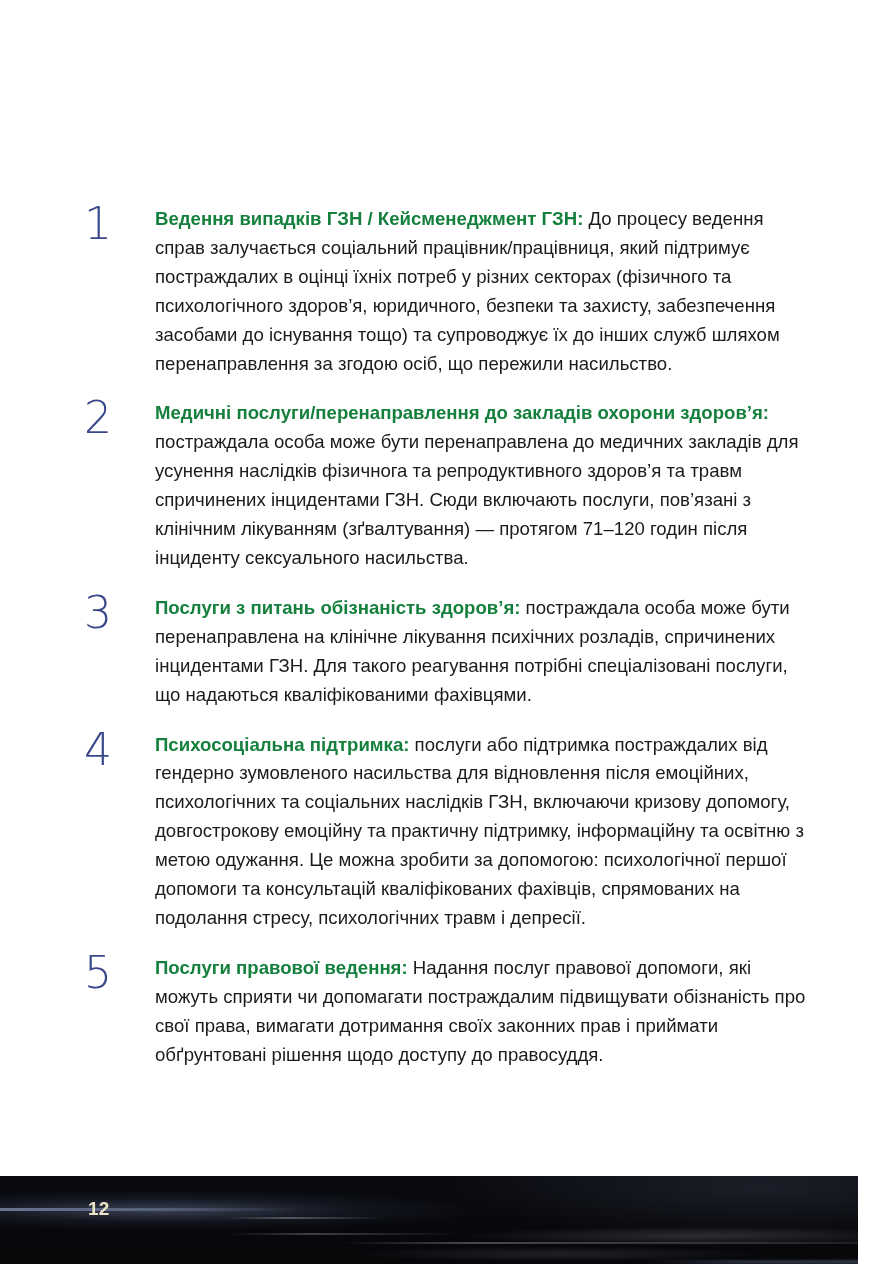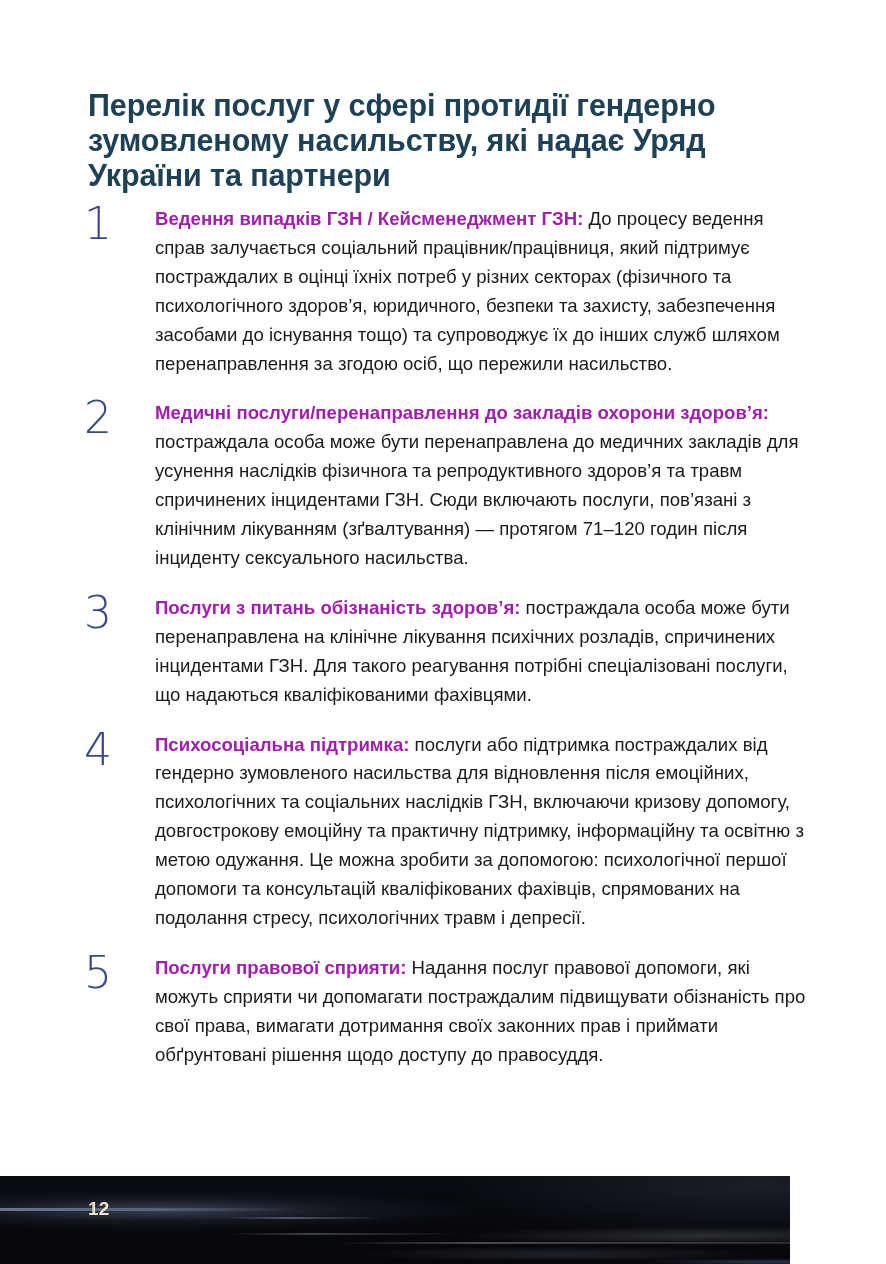--- a/index.html
+++ b/index.html
@@ -74,29 +74,29 @@
     width: 661px;
     font-size: 18.6px;
     line-height: 28.9px;
     color: #1b1b1b;
     text-align: left;
     hyphens: manual;
   }
 
   .item-title {
     font-weight: bold;
-    color: #a21caf;
+    color: #15803d;
   }
 
   
   .footer-band {
     position: absolute;
     left: 0;
     bottom: 0;
-    width: 790px;
+    width: 858px;
     height: 88px;
     overflow: hidden;
     background:
       radial-gradient(ellipse 420px 26px at 160px 34px, rgba(150,170,215,0.34) 0%, rgba(90,105,150,0.13) 45%, rgba(0,0,0,0) 78%),
       radial-gradient(ellipse 300px 12px at 700px 60px, rgba(170,175,185,0.22) 0%, rgba(0,0,0,0) 80%),
       radial-gradient(ellipse 260px 10px at 560px 78px, rgba(140,150,175,0.18) 0%, rgba(0,0,0,0) 80%),
       radial-gradient(ellipse 420px 70px at 760px 10px, rgba(120,135,170,0.16) 0%, rgba(0,0,0,0) 75%),
       linear-gradient(180deg, #0a0b10 0%, #08090d 40%, #070709 100%);
   }
 
@@ -156,21 +156,20 @@
     font-weight: bold;
     color: #efe4c8;
     letter-spacing: 0.3px;
   }
 </style>
 </head>
 <body>
 
 <div class="page">
 
-  <h1 class="page-heading">Перелік послуг у сфері протидії гендерно зумовленому насильству, які надає Уряд України та партнери</h1>
 
   <div class="services-list">
 
     <div class="service-item">
       <div class="item-number">1</div>
       <div class="item-body">
         <span class="item-title">Ведення випадків ГЗН / Кейсменеджмент ГЗН:</span><span class="item-text"> До процесу ведення справ залучається соціальний працівник/працівниця, який підтримує постраждалих в оцінці їхніх потреб у різних секторах (фізичного та психологічного здоров’я, юридичного, безпеки та захисту, забезпечення засобами до існування тощо) та супроводжує їх до інших служб шляхом перенаправлення за згодою осіб, що пережили насильство.</span>
       </div>
     </div>
 
@@ -191,21 +190,21 @@
     <div class="service-item">
       <div class="item-number">4</div>
       <div class="item-body">
         <span class="item-title">Психосоціальна підтримка:</span><span class="item-text"> послуги або підтримка постраждалих від гендерно зумовленого насильства для відновлення після емоційних, психологічних та соціальних наслідків ГЗН, включаючи кризову допомогу, довгострокову емоційну та практичну підтримку, інформаційну та освітню з метою одужання. Це можна зробити за допомогою: психологічної першої допомоги та консультацій кваліфікованих фахівців, спрямованих на подолання стресу, психологічних травм і депресії.</span>
       </div>
     </div>
 
     <div class="service-item">
       <div class="item-number">5</div>
       <div class="item-body">
-        <span class="item-title">Послуги правової сприяти:</span><span class="item-text"> Надання послуг правової допомоги, які можуть сприяти чи допомагати постраждалим підвищувати обізнаність про свої права, вимагати дотримання своїх законних прав і приймати обґрунтовані рішення щодо доступу до правосуддя.</span>
+        <span class="item-title">Послуги правової ведення:</span><span class="item-text"> Надання послуг правової допомоги, які можуть сприяти чи допомагати постраждалим підвищувати обізнаність про свої права, вимагати дотримання своїх законних прав і приймати обґрунтовані рішення щодо доступу до правосуддя.</span>
       </div>
     </div>
 
   </div>
 
   <div class="footer-band">
     <div class="footer-streak-a"></div>
     <div class="footer-streak-b"></div>
     <div class="footer-streak-c"></div>
     <div class="footer-streak-d"></div>

